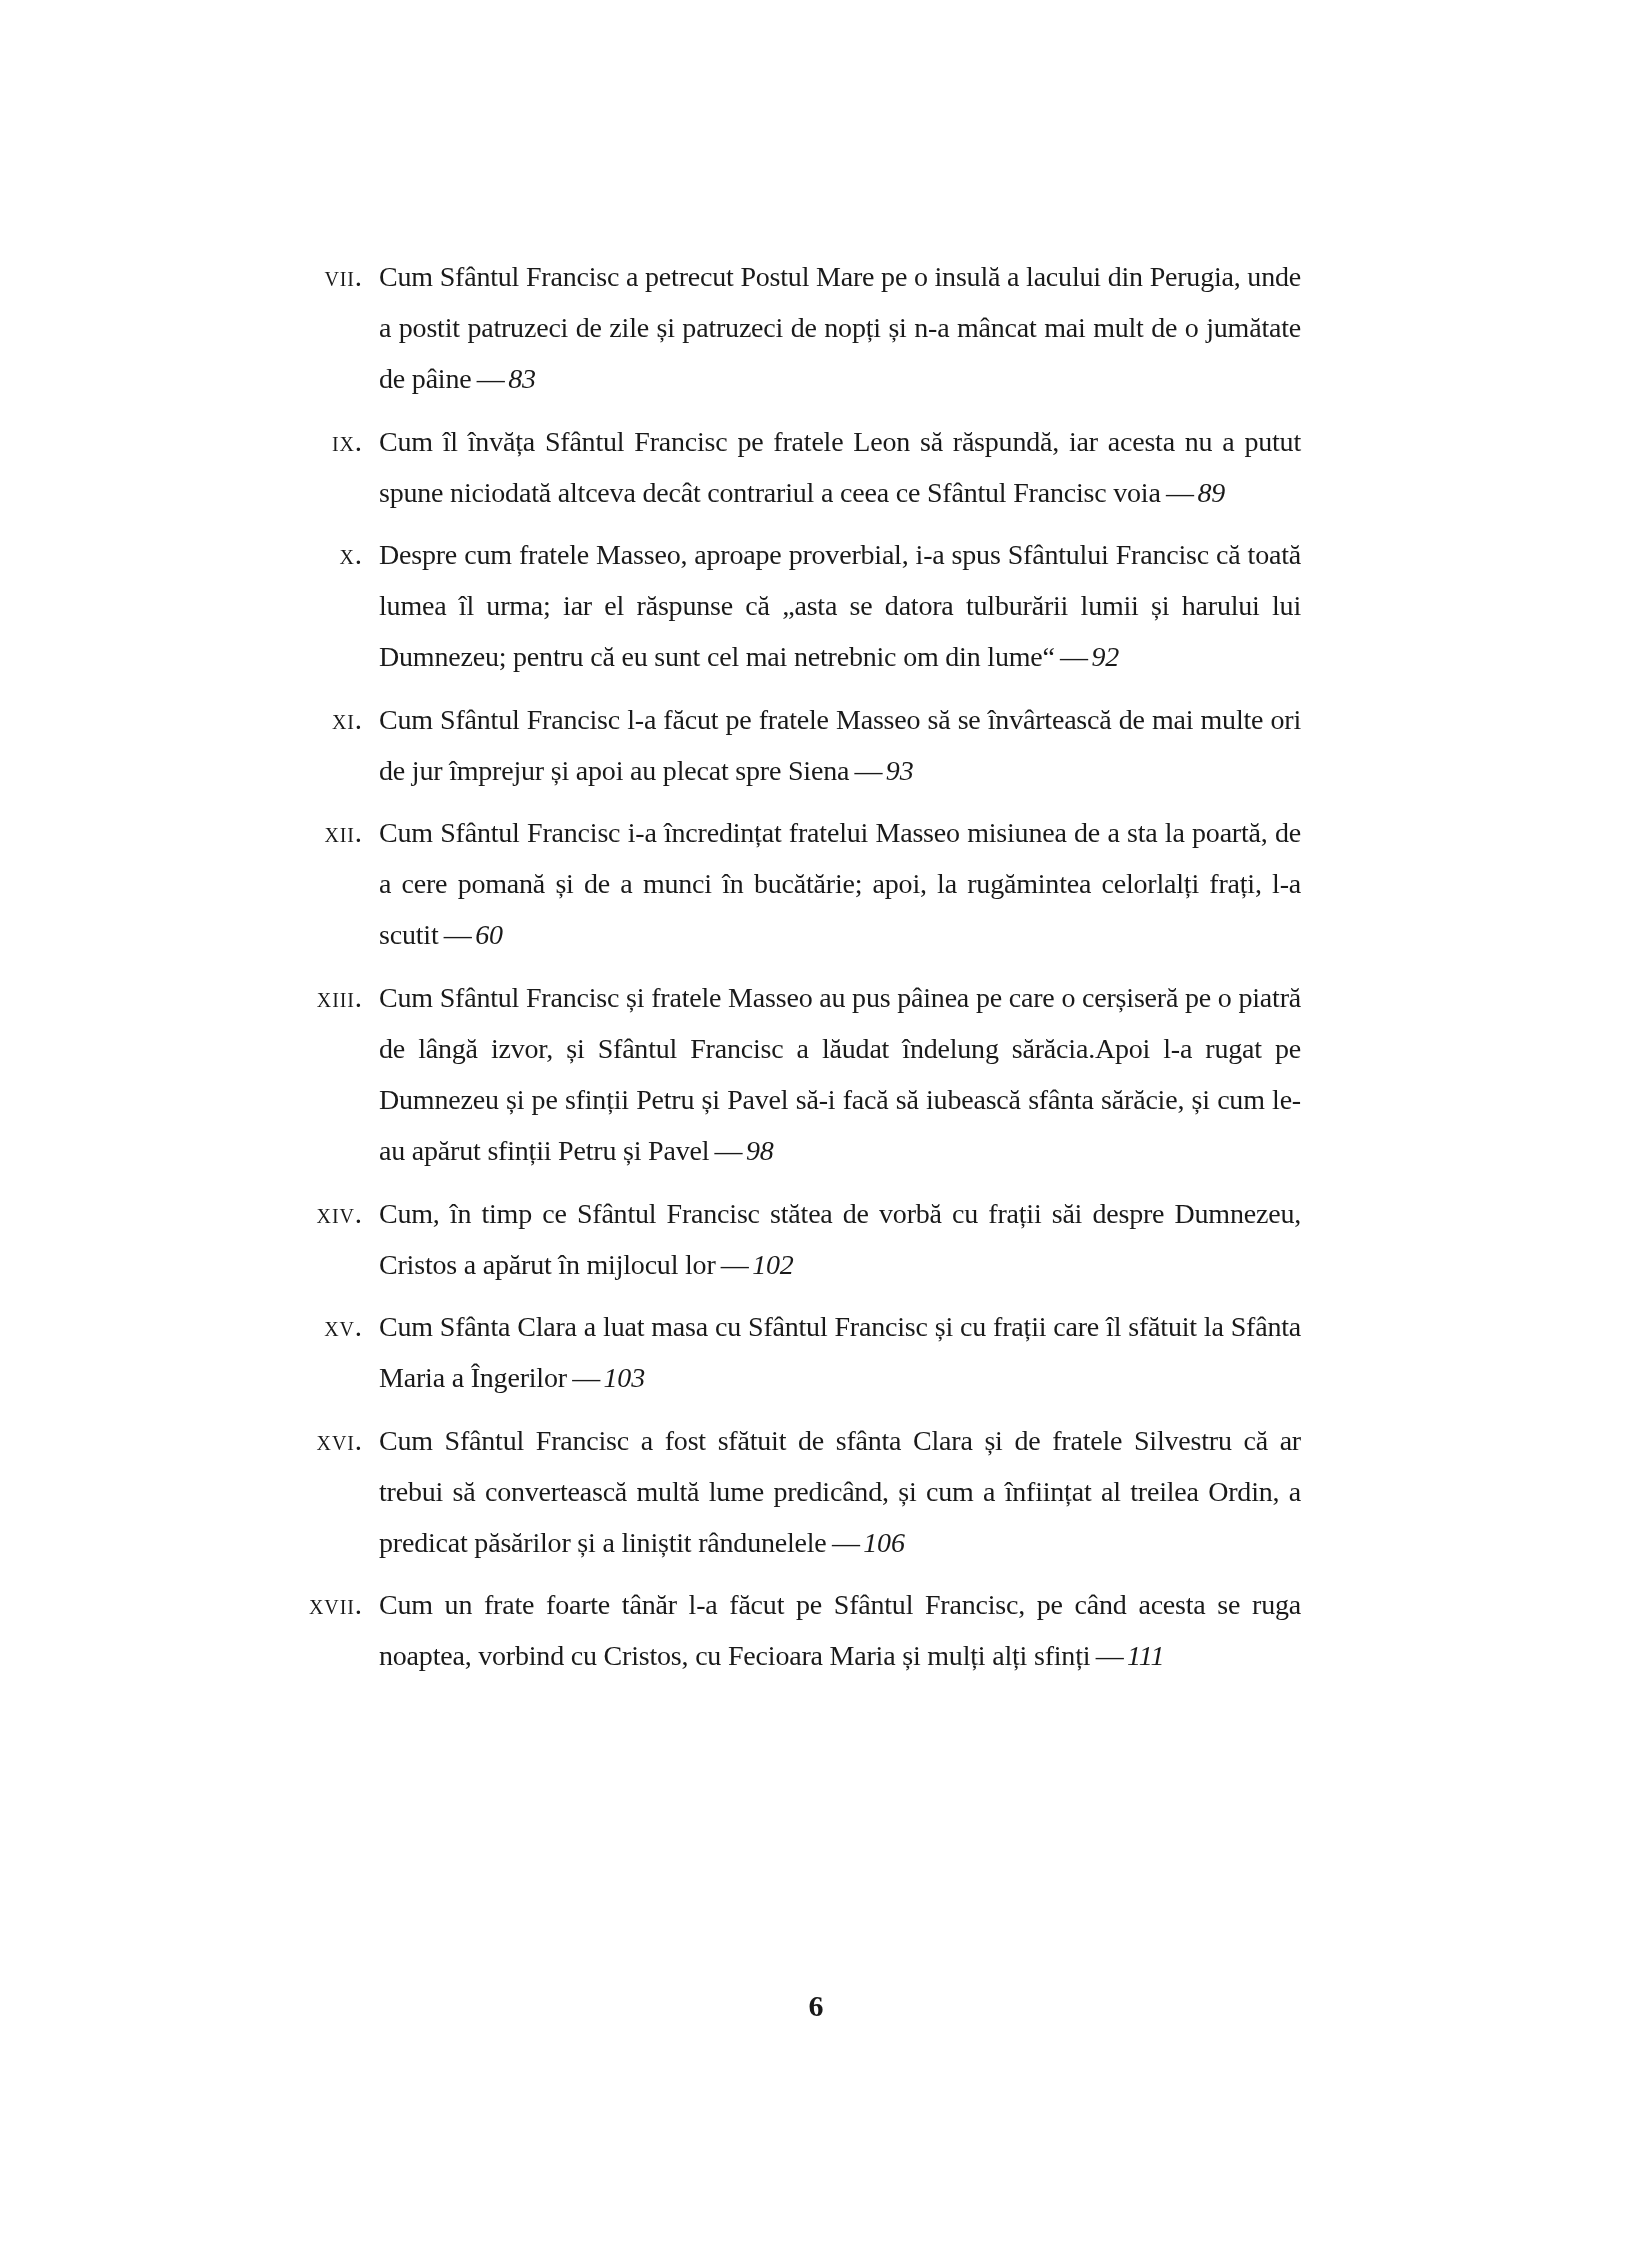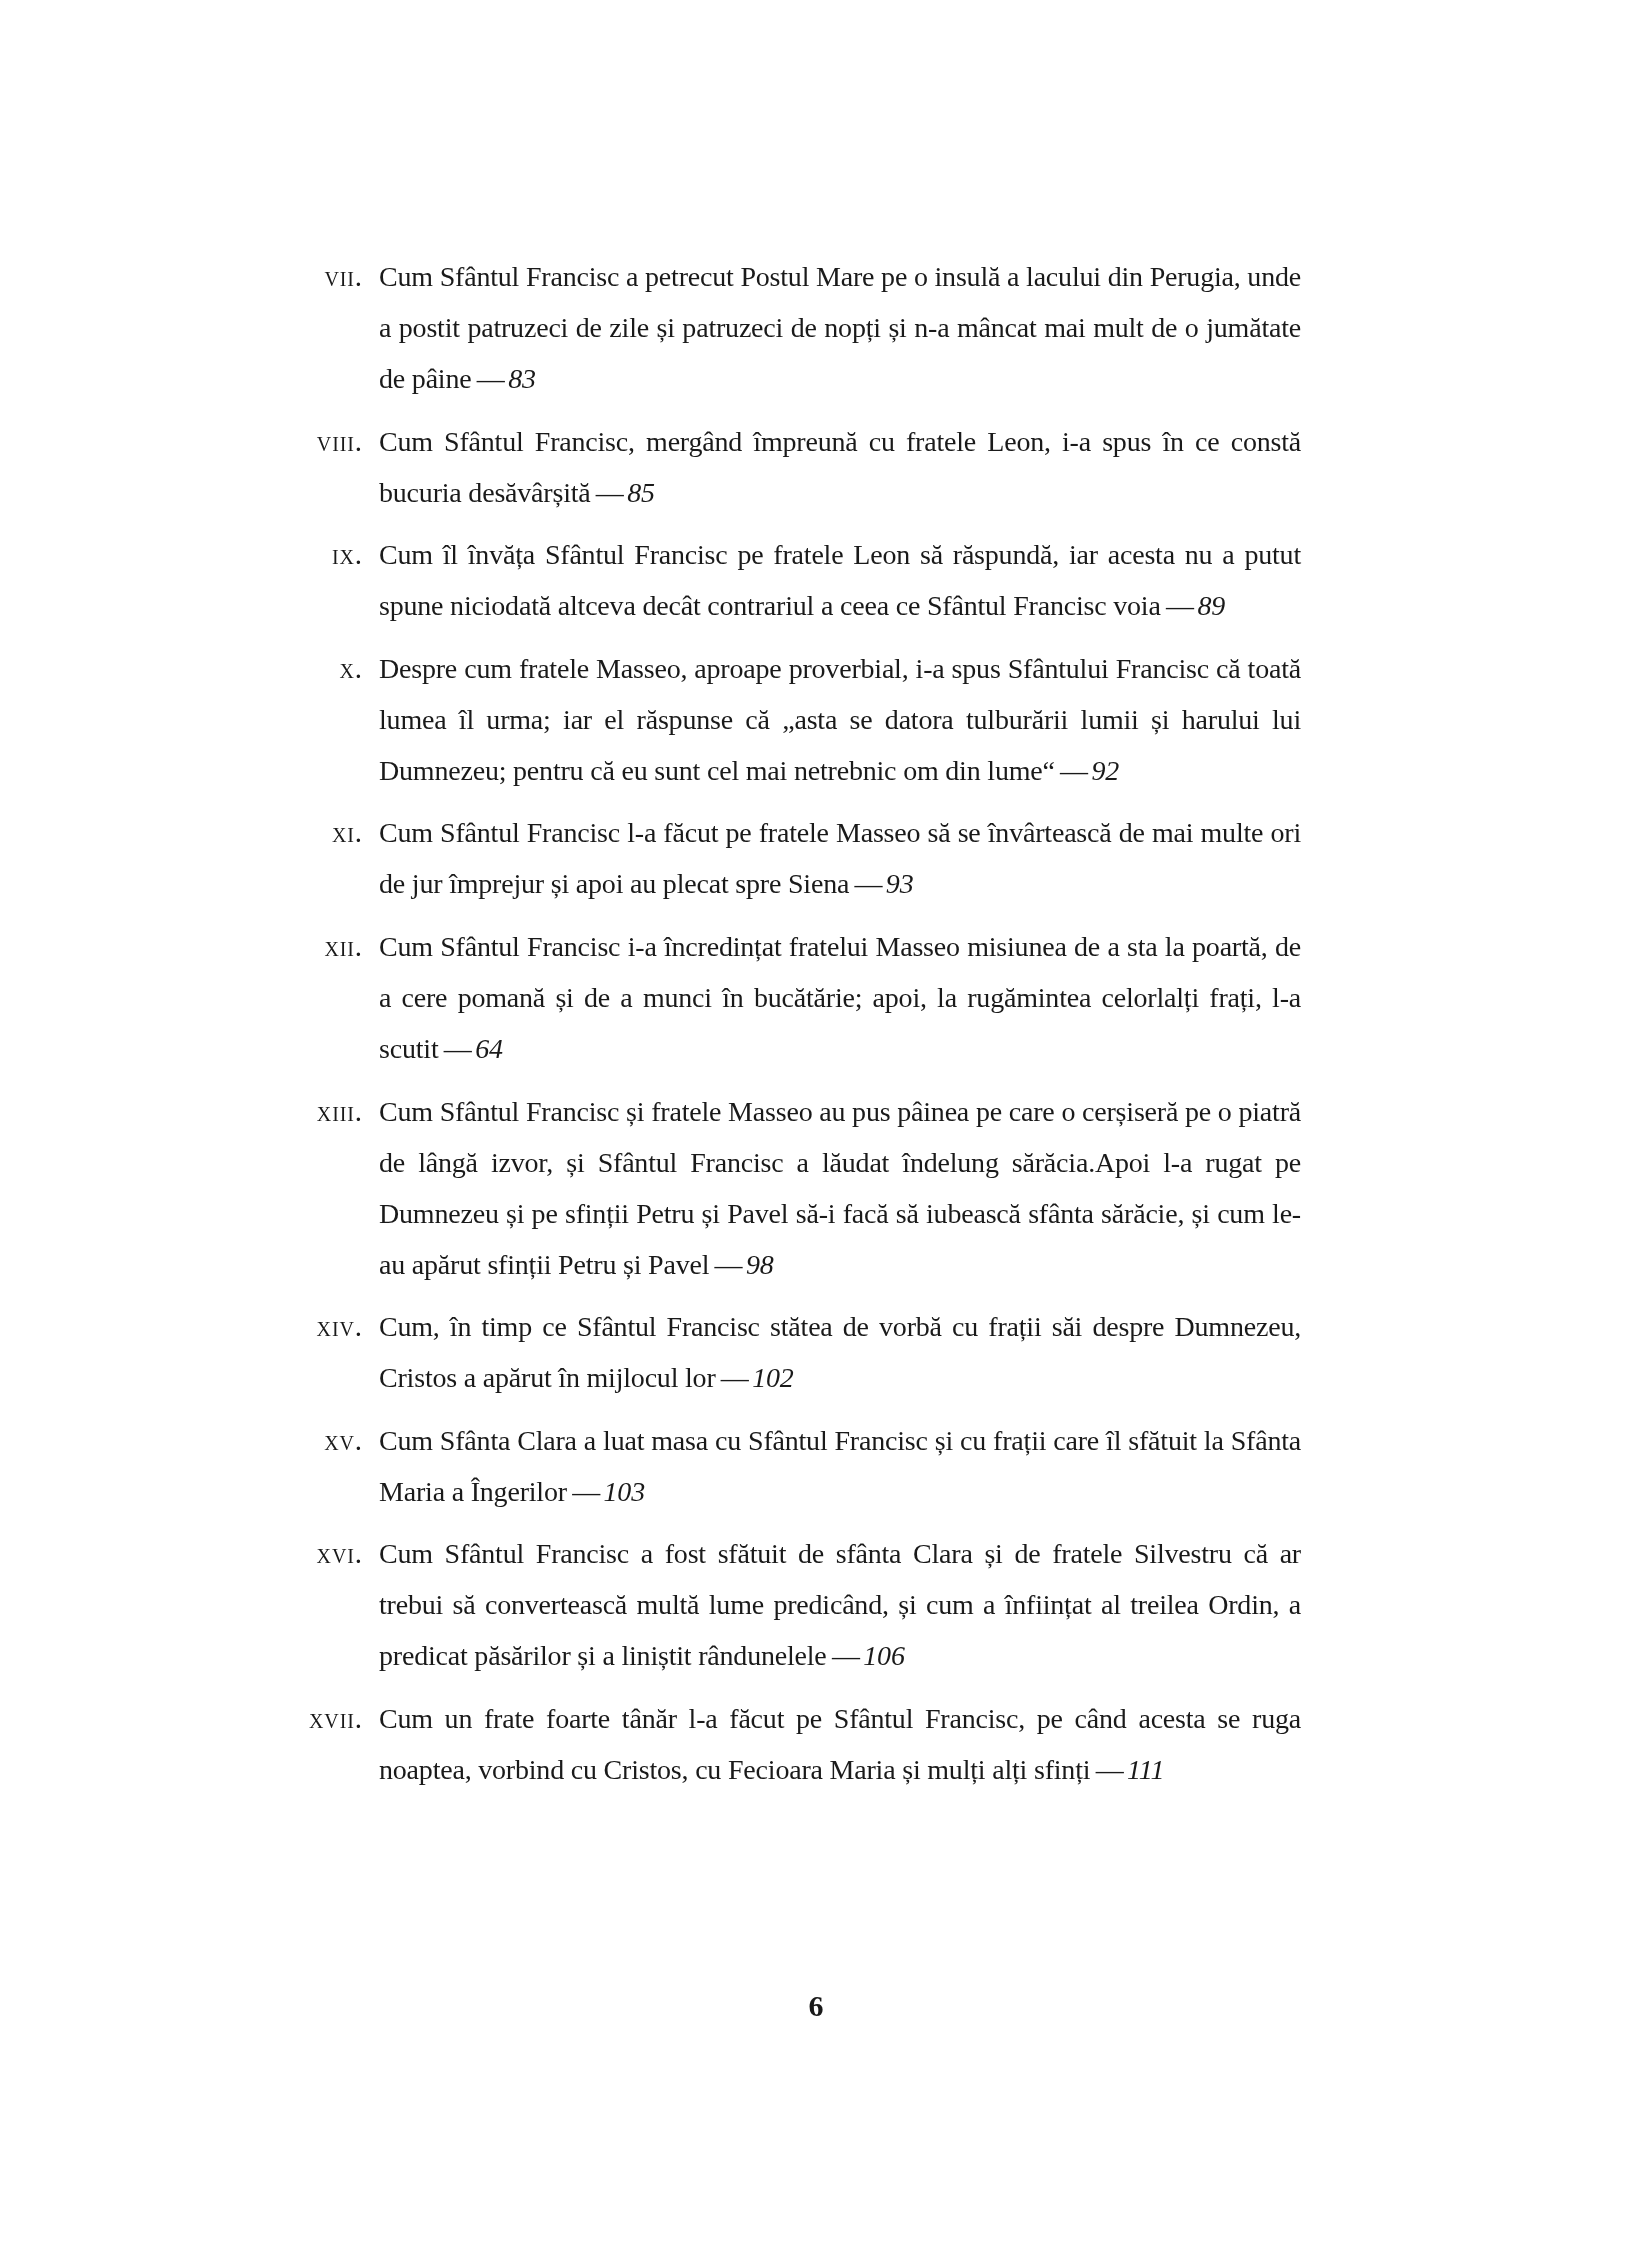--- a/index.html
+++ b/index.html
@@ -74,43 +74,39 @@
 <body>
 
 <div class="page">
   <div class="toc">
 
     <div class="entry">
       <div class="numeral">VII.</div>
       <div class="text"><span>Cum Sfântul Francisc a petrecut Postul Mare pe o insulă a lacului din Perugia, unde a postit patruzeci de zile și patruzeci de nopți și n-a mâncat mai mult de o jumătate de pâine</span><span class="dash">—</span><span class="pg">83</span></div>
     </div>
 
-    <div class="entry">
-      <div class="numeral">VIII.</div>
-      <div class="text"><span>Cum Sfântul Francisc, mergând împreună cu fratele Leon, i-a spus în ce constă bucuria desăvârșită</span><span class="dash">—</span><span class="pg">85</span></div>
-    </div>
 
     <div class="entry">
       <div class="numeral">IX.</div>
       <div class="text"><span>Cum îl învăța Sfântul Francisc pe fratele Leon să răspundă, iar acesta nu a putut spune niciodată altceva decât contrariul a ceea ce Sfântul Francisc voia</span><span class="dash">—</span><span class="pg">89</span></div>
     </div>
 
     <div class="entry">
       <div class="numeral">X.</div>
       <div class="text"><span>Despre cum fratele Masseo, aproape proverbial, i-a spus Sfântului Francisc că toată lumea îl urma; iar el răspunse că „asta se datora tulburării lumii și harului lui Dumnezeu; pentru că eu sunt cel mai netrebnic om din lume“</span><span class="dash">—</span><span class="pg">92</span></div>
     </div>
 
     <div class="entry">
       <div class="numeral">XI.</div>
       <div class="text"><span>Cum Sfântul Francisc l-a făcut pe fratele Masseo să se învârtească de mai multe ori de jur împrejur și apoi au plecat spre Siena</span><span class="dash">—</span><span class="pg">93</span></div>
     </div>
 
     <div class="entry">
       <div class="numeral">XII.</div>
-      <div class="text"><span>Cum Sfântul Francisc i-a încredințat fratelui Masseo misiunea de a sta la poartă, de a cere pomană și de a munci în bucătărie; apoi, la rugămintea celorlalți frați, l-a scutit</span><span class="dash">—</span><span class="pg">64</span></div>
+      <div class="text"><span>Cum Sfântul Francisc i-a încredințat fratelui Masseo misiunea de a sta la poartă, de a cere pomană și de a munci în bucătărie; apoi, la rugămintea celorlalți frați, l-a scutit</span><span class="dash">—</span><span class="pg">60</span></div>
     </div>
 
     <div class="entry">
       <div class="numeral">XIII.</div>
       <div class="text"><span>Cum Sfântul Francisc și fratele Masseo au pus pâinea pe care o cerșiseră pe o piatră de lângă izvor, și Sfântul Francisc a lăudat îndelung sărăcia.Apoi l-a rugat pe Dumnezeu și pe sfinții Petru și Pavel să-i facă să iubească sfânta sărăcie, și cum le-au apărut sfinții Petru și Pavel</span><span class="dash">—</span><span class="pg">98</span></div>
     </div>
 
     <div class="entry">
       <div class="numeral">XIV.</div>
       <div class="text"><span>Cum, în timp ce Sfântul Francisc stătea de vorbă cu frații săi despre Dumnezeu, Cristos a apărut în mijlocul lor</span><span class="dash">—</span><span class="pg">102</span></div>

